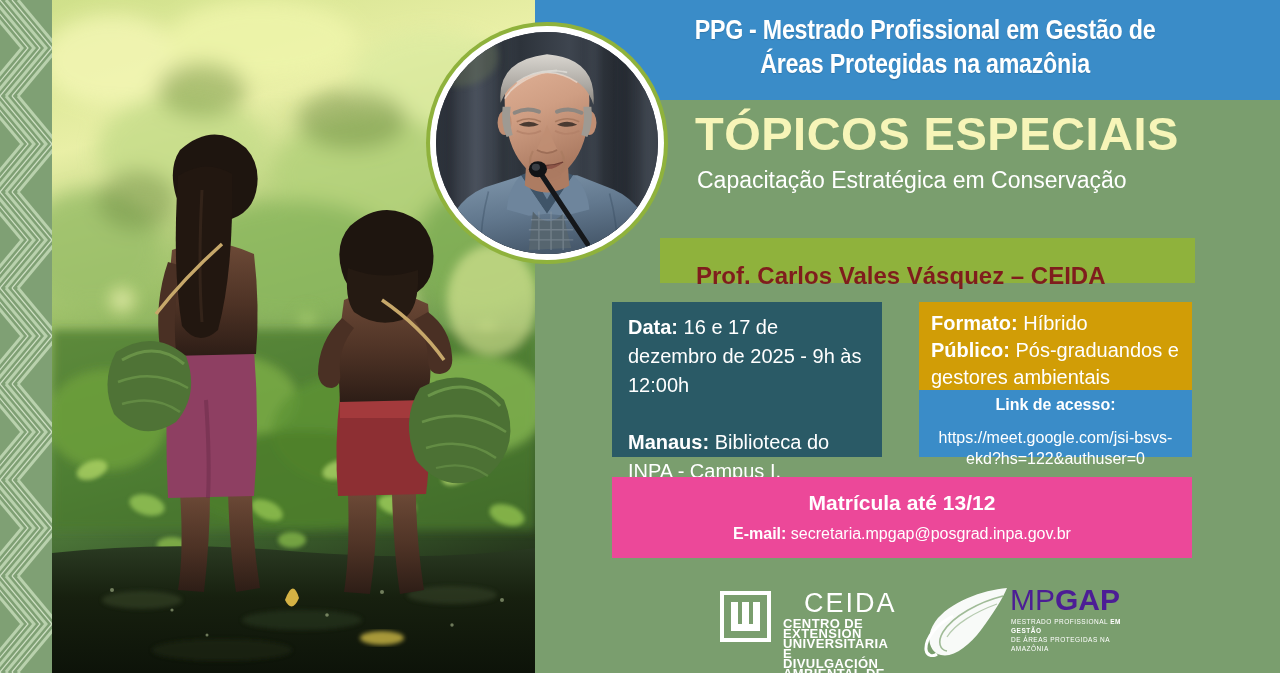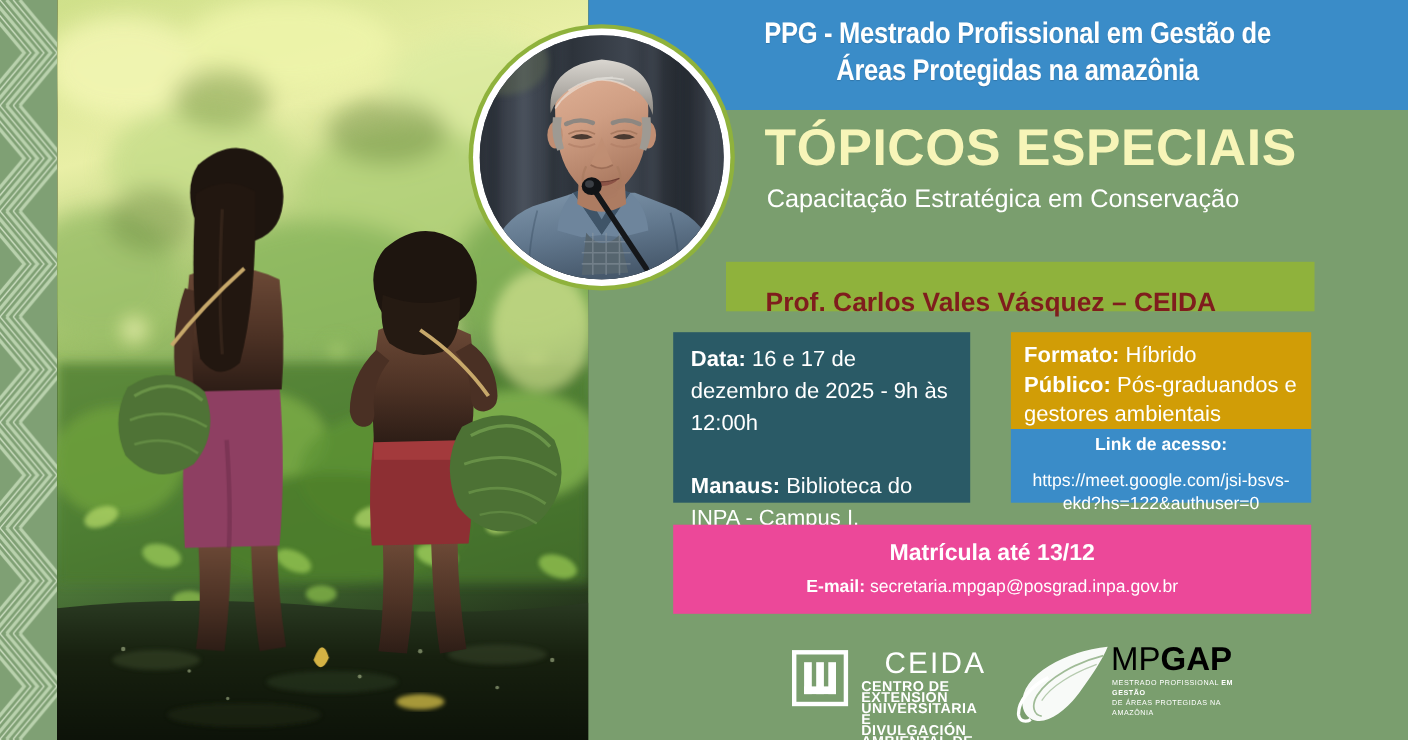--- a/index.html
+++ b/index.html
@@ -237,21 +237,21 @@
     position: absolute;
     left: 0; top: 0;
     width: 86px; height: 75px;
   }
   .logo-mpgap .word {
     position: absolute;
     left: 87px; top: 2px;
     font-size: 30px;
     letter-spacing: 0px;
     line-height: 32px;
-    color: #000000;
+    color: #4c1d95;
   }
   .logo-mpgap .word .mp { font-weight: 400; }
   .logo-mpgap .word .gap { font-weight: bold; }
   .logo-mpgap .sub {
     position: absolute;
     left: 88px; top: 35px;
     color: #ffffff;
     font-size: 6.5px;
     letter-spacing: 0.5px;
     line-height: 9px;

